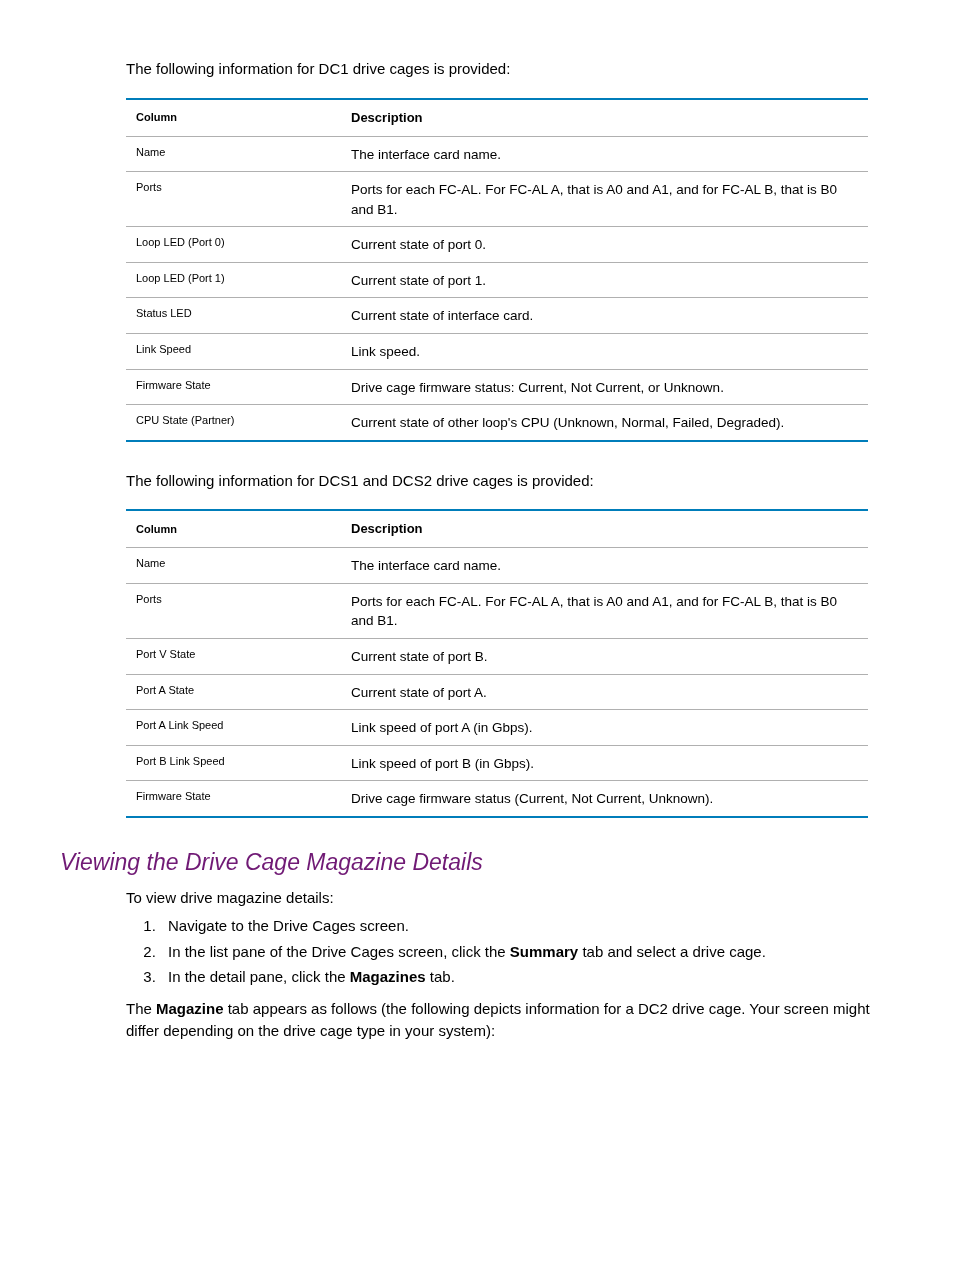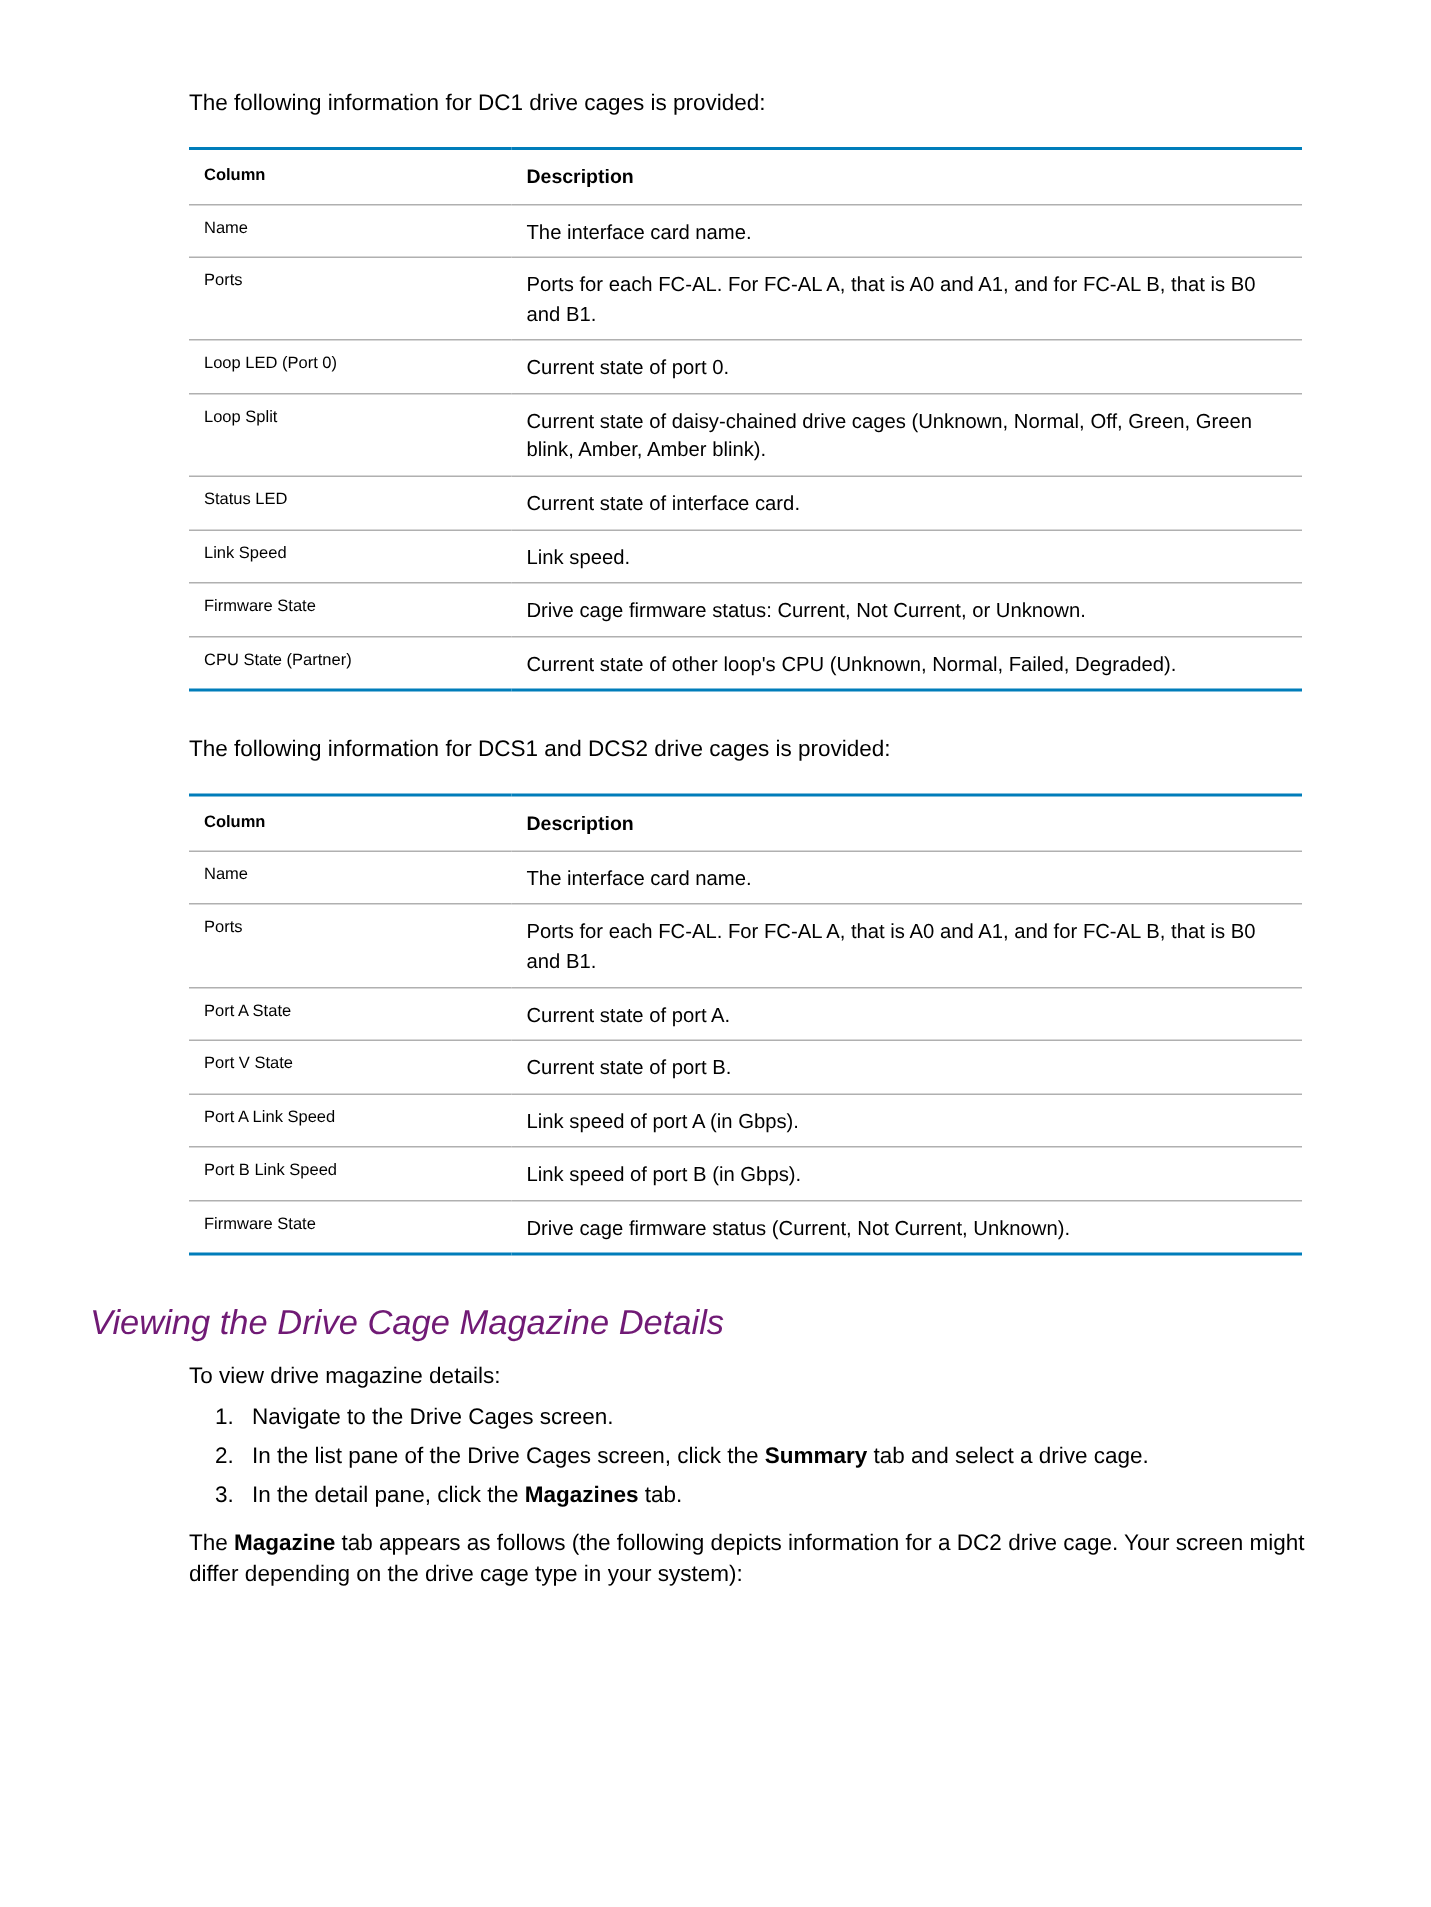--- a/index.html
+++ b/index.html
@@ -68,22 +68,22 @@
       </tr>
       <tr>
         <td>Ports</td>
         <td>Ports for each FC-AL. For FC-AL A, that is A0 and A1, and for FC-AL B, that is B0 and B1.</td>
       </tr>
       <tr>
         <td>Loop LED (Port 0)</td>
         <td>Current state of port 0.</td>
       </tr>
       <tr>
-        <td>Loop Split</td>
-        <td>Current state of daisy-chained drive cages (Unknown, Normal, Off, Green, Green blink, Amber, Amber blink).</td>
+        <td>Loop LED (Port 1)</td>
+        <td>Current state of port 1.</td>
       </tr>
       <tr>
         <td>Status LED</td>
         <td>Current state of interface card.</td>
       </tr>
       <tr>
         <td>Link Speed</td>
         <td>Link speed.</td>
       </tr>
       <tr>
@@ -109,26 +109,26 @@
   <tbody>
       <tr>
         <td>Name</td>
         <td>The interface card name.</td>
       </tr>
       <tr>
         <td>Ports</td>
         <td>Ports for each FC-AL. For FC-AL A, that is A0 and A1, and for FC-AL B, that is B0 and B1.</td>
       </tr>
       <tr>
+        <td>Port V State</td>
+        <td>Current state of port B.</td>
+      </tr>
+      <tr>
         <td>Port A State</td>
         <td>Current state of port A.</td>
-      </tr>
-      <tr>
-        <td>Port V State</td>
-        <td>Current state of port B.</td>
       </tr>
       <tr>
         <td>Port A Link Speed</td>
         <td>Link speed of port A (in Gbps).</td>
       </tr>
       <tr>
         <td>Port B Link Speed</td>
         <td>Link speed of port B (in Gbps).</td>
       </tr>
       <tr>

